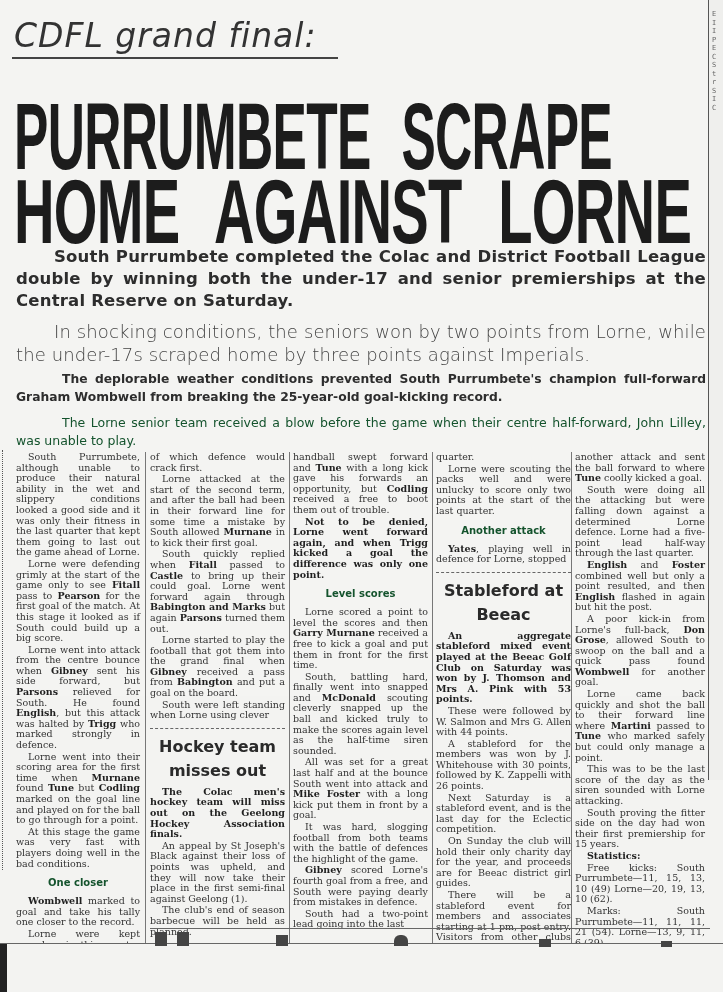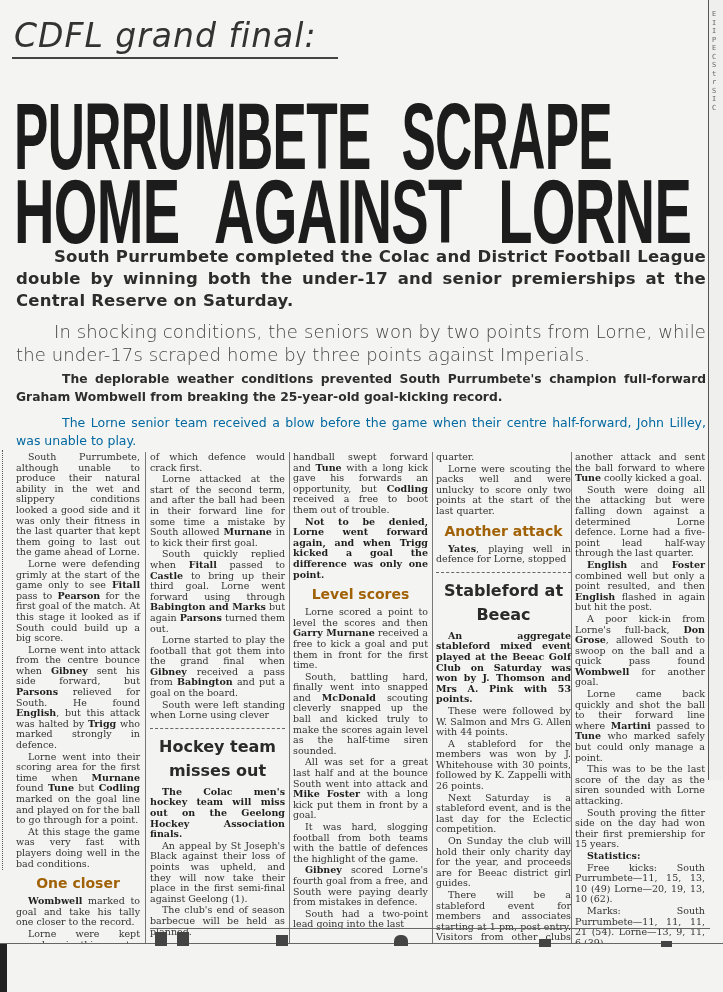--- a/index.html
+++ b/index.html
@@ -45,38 +45,38 @@
   }
   .headline.l1 { top: 88px; transform: scaleX(0.66) scaleY(1.22); word-spacing: 26px; }
   .headline.l2 { top: 166px; transform: scaleX(0.72) scaleY(1.17); word-spacing: 30px; }
   .standfirst {
     position: absolute; left: 16px; width: 690px;
     font-family: "DejaVu Sans", sans-serif; color: #2d2d2d;
   }
   .sf1 { top: 246px; font-size: 16.5px; font-weight: bold; line-height: 22px; text-indent: 38px; letter-spacing: 0.2px; text-align: justify; }
   .sf2 { top: 320px; font-size: 18px; line-height: 23px; text-indent: 38px; letter-spacing: 0.1px; font-weight: 300; color: #444; text-align: justify; }
   .sf3 { top: 370px; font-size: 12.3px; font-weight: bold; line-height: 18px; text-indent: 46px; text-align: justify; }
-  .sf4 { top: 414px; font-size: 12.5px; line-height: 18px; text-indent: 46px; color: #0369a1; text-align: justify; }
+  .sf4 { top: 414px; font-size: 12.5px; line-height: 18px; text-indent: 46px; color: #14532d; text-align: justify; }
   .col {
     position: absolute; top: 452px;
     font-family: "DejaVu Serif", serif; font-size: 9.5px; line-height: 10.6px;
     color: #333; text-align: justify;
   }
   .col p { text-indent: 12px; margin-bottom: 1px; }
   .col p.noind { text-indent: 0; }
   .col b { color: #1f1f1f; }
   .c1 { left: 16px; width: 124px; }
   .c2 { left: 150px; width: 135px; }
   .c3 { left: 293px; width: 135px; }
   .c4 { left: 436px; width: 135px; }
   .c5 { left: 575px; width: 130px; }
   .vrule { position: absolute; top: 452px; width: 1px; background: #777; }
   .sub {
     font-family: "DejaVu Sans", sans-serif; font-weight: bold; text-align: center;
-    font-size: 14px; line-height: 18px; color: #a16207; margin: 5px 0 4px; text-indent: 0;
+    font-size: 10px; line-height: 18px; color: #14532d; margin: 5px 0 4px; text-indent: 0;
   }
   .hbox-rule { border-top: 1px dashed #666; margin: 7px 0 6px; }
   .bighead {
     font-family: "DejaVu Sans", sans-serif; font-weight: bold; text-align: center;
     font-size: 16px; line-height: 24px; color: #2a2a2a; margin-bottom: 4px;
   }
   .bottom-strip {
     position: absolute; left: 0; top: 943px; width: 723px; height: 49px; background: #f3f3f1;
     border-top: 1.5px solid #666;
   }
@@ -116,21 +116,21 @@
     <p><span>Lorne went into their scoring area for the first time when </span><b>Murnane</b><span> found </span><b>Tune</b><span> but </span><b>Codling</b><span> marked on the goal line and played on for the ball to go through for a point.</span></p>
     <p>At this stage the game was very fast with players doing well in the bad conditions.</p>
     <div class="sub">One closer</div>
     <p><b>Wombwell</b><span> marked to goal and take his tally one closer to the record.</span></p>
     <p>Lorne were kept scoreless in this quarter and South kicked two goals. It was going to be a question</p>
   </div>
 
   <div class="col c2">
     <p class="noind">of which defence would crack first.</p>
     <p><span>Lorne attacked at the start of the second term, and after the ball had been in their forward line for some time a mistake by South allowed </span><b>Murnane</b><span> in to kick their first goal.</span></p>
-    <p><span>South quickly replied when </span><b>Fitall</b><span> passed to </span><b>Castle</b><span> to bring up their third goal. Lorne went forward using through </span><b>Babington and Marks</b><span> but again </span><b>Parsons</b><span> turned them out.</span></p>
+    <p><span>South quickly replied when </span><b>Fitall</b><span> passed to </span><b>Castle</b><span> to bring up their could goal. Lorne went forward again through </span><b>Babington and Marks</b><span> but again </span><b>Parsons</b><span> turned them out.</span></p>
     <p><span>Lorne started to play the football that got them into the grand final when </span><b>Gibney</b><span> received a pass from </span><b>Babington</b><span> and put a goal on the board.</span></p>
     <p>South were left standing when Lorne using clever</p>
     <div class="hbox-rule"></div>
     <div class="bighead">Hockey team misses out</div>
     <p><b>The Colac men's hockey team will miss out on the Geelong Hockey Association finals.</b></p>
     <p>An appeal by St Joseph's Black against their loss of points was upheld, and they will now take their place in the first semi-final against Geelong (1).</p>
     <p>The club's end of season barbecue will be held as planned.</p>
   </div>
 
   <div class="col c3">

